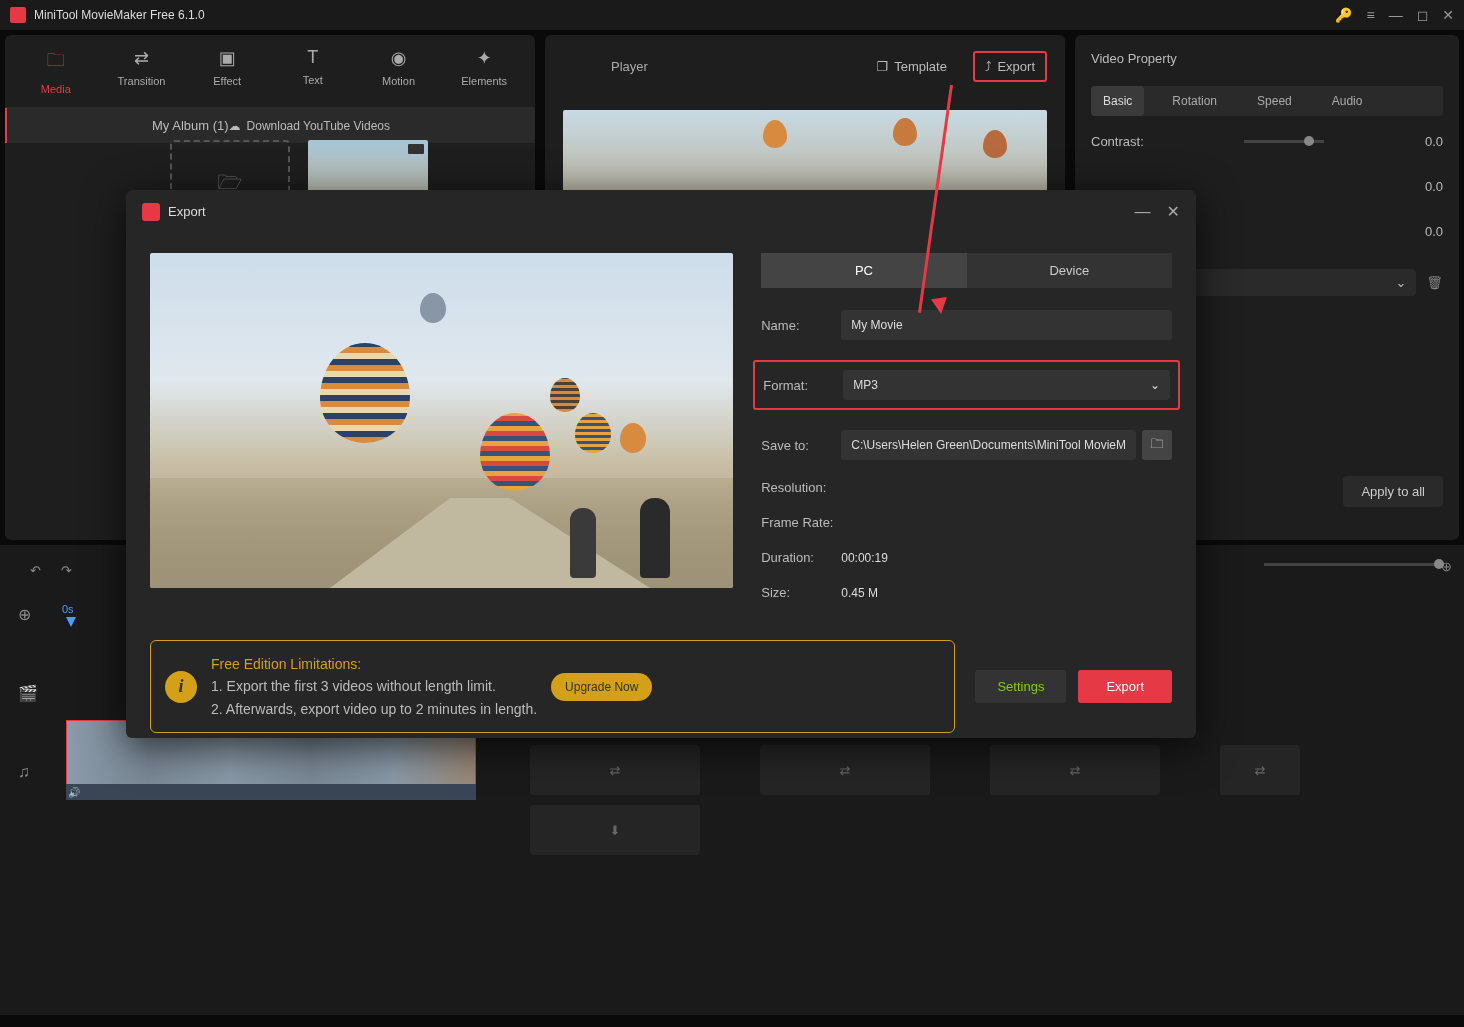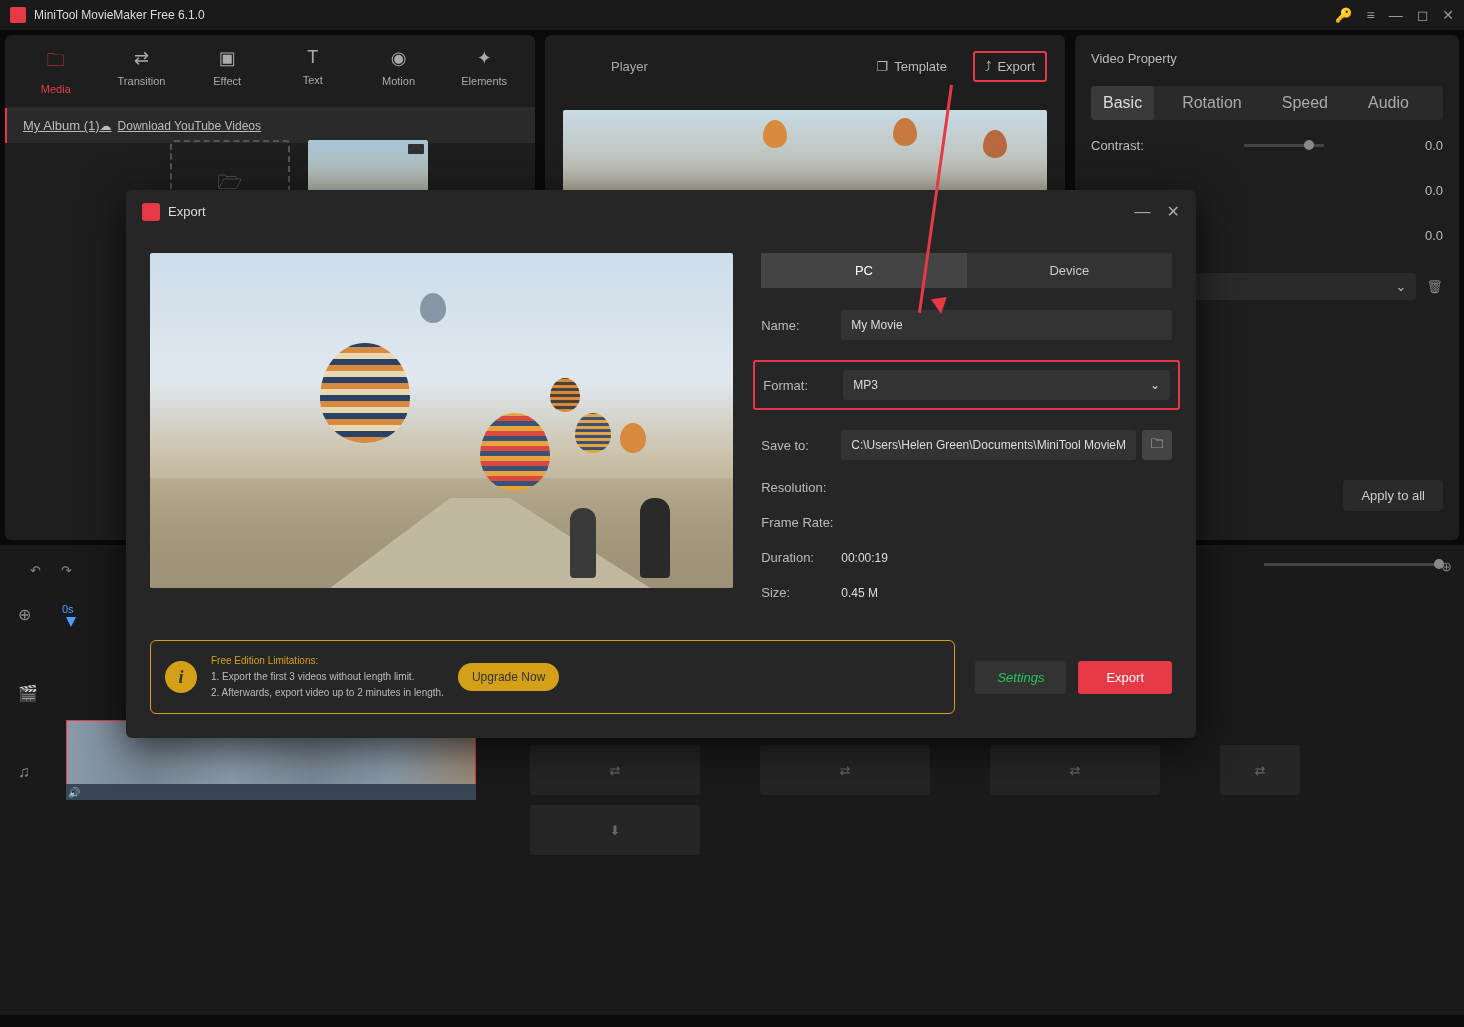--- a/index.html
+++ b/index.html
@@ -11,42 +11,42 @@
 .titlebar-controls span { color: #999; cursor: pointer; font-size: 14px; }
 .key-icon { color: #d4a017 !important; }
 
 .main-area { display: flex; height: 515px; }
 .left-panel { width: 530px; background: #1e1e1e; border-radius: 6px; margin: 5px; }
 .toolbar { display: flex; padding: 12px 8px; border-bottom: 1px solid #2a2a2a; }
 .toolbar-item { flex: 1; text-align: center; color: #aaa; font-size: 11px; cursor: pointer; }
 .toolbar-item.active { color: #e63946; }
 .toolbar-item.active .tb-icon { color: #e63946; }
 .tb-icon { display: block; font-size: 18px; margin-bottom: 6px; color: #aaa; }
-.album-row { display: flex; justify-content: flex-start; align-items: center; padding: 10px 16px; background: #2a2a2a; text-decoration: underline; }
+.album-row { display: flex; justify-content: center; align-items: center; padding: 10px 16px; background: #2a2a2a; }
 .album-row.active { border-left: 2px solid #e63946; }
 .dl-link { color: #bbb; font-size: 12px; display: flex; align-items: center; gap: 6px; }
 .sidebar-list { padding: 6px 0; }
 .sidebar-item { padding: 8px 16px; color: #aaa; font-size: 12px; cursor: pointer; }
 .thumb-area { position: absolute; left: 170px; top: 140px; display: flex; gap: 18px; }
 .thumb-dashed { width: 120px; height: 90px; border: 2px dashed #555; border-radius: 4px; display: flex; align-items: center; justify-content: center; color: #777; font-size: 20px; }
 .thumb-img { width: 120px; height: 90px; background: linear-gradient(180deg, #a8c5d6 0%, #c9b896 100%); border-radius: 2px; position: relative; }
 .thumb-img::after { content: ""; position: absolute; top: 4px; right: 4px; width: 16px; height: 10px; background: #333; border-radius: 1px; }
 
 .center-panel { width: 520px; background: #1e1e1e; border-radius: 6px; margin: 5px; }
 .center-header { display: flex; align-items: center; padding: 16px 18px; }
 .center-title { flex: 1; color: #aaa; margin-left: 48px; }
 .template-btn, .export-btn { display: flex; align-items: center; gap: 6px; color: #bbb; margin-left: 16px; cursor: pointer; padding: 6px 10px; }
 .export-btn { border: 2px solid #e63946; border-radius: 3px; }
 .preview-area { margin: 12px 18px; height: 120px; background: linear-gradient(180deg, #c8dae4 0%, #b5a688 100%); border-radius: 2px; position: relative; }
 .balloon-dot { position: absolute; width: 24px; height: 28px; border-radius: 50% 50% 50% 50% / 60% 60% 40% 40%; }
 
 .right-panel { flex: 1; background: #1e1e1e; border-radius: 6px; margin: 5px; padding: 16px; }
 .rp-title { color: #bbb; margin-bottom: 20px; }
 .rp-tabs { display: flex; gap: 16px; margin-bottom: 18px; background: #2a2a2a; border-radius: 4px; padding: 0; }
-.rp-tab { padding: 8px 12px; color: #aaa; font-size: 16px; cursor: pointer; }
+.rp-tab { padding: 8px 12px; color: #aaa; font-size: 12px; cursor: pointer; }
 .rp-tab.active { background: #3a3a3a; border-radius: 4px; color: #ddd; }
 .rp-row { display: flex; justify-content: space-between; align-items: center; margin-bottom: 30px; }
 .rp-slider { width: 80px; height: 3px; background: #444; position: relative; }
 .rp-slider::after { content: ""; position: absolute; right: 10px; top: -4px; width: 10px; height: 10px; background: #888; border-radius: 50%; }
 .rp-row2 { display: flex; align-items: center; gap: 10px; margin-top: 10px; }
 .rp-select { flex: 1; background: #2a2a2a; border-radius: 4px; padding: 6px 10px; display: flex; justify-content: space-between; }
 .apply-btn { float: right; margin-top: 180px; background: #2a2a2a; color: #ccc; padding: 8px 18px; border-radius: 4px; cursor: pointer; }
 
 .bottom-area { background: #1a1a1a; height: 470px; padding: 10px; position: relative; }
 .undo-bar { display: flex; gap: 20px; padding: 8px 20px; }
@@ -76,25 +76,25 @@
 .form-row { display: flex; align-items: center; margin-bottom: 20px; }
 .form-label { width: 80px; color: #bbb; font-size: 13px; }
 .form-input { flex: 1; background: #333; border-radius: 3px; padding: 8px 10px; color: #ddd; font-size: 12px; }
 .form-row.highlighted { border: 2px solid #e63946; border-radius: 3px; padding: 8px; margin-left: -8px; margin-right: -8px; }
 .form-select { flex: 1; background: #333; border-radius: 3px; padding: 8px 10px; color: #ddd; display: flex; justify-content: space-between; font-size: 12px; }
 .browse-btn { width: 30px; height: 30px; background: #444; border-radius: 3px; margin-left: 6px; display: flex; align-items: center; justify-content: center; color: #ddd; }
 .form-value { color: #ddd; font-size: 12px; }
 .modal-footer { display: flex; padding: 0 24px 20px; gap: 20px; align-items: center; }
 .warning-box { flex: 1; border: 1px solid #d4a017; border-radius: 6px; padding: 12px 14px; display: flex; gap: 14px; align-items: center; }
 .warn-icon { width: 32px; height: 32px; background: #d4a017; border-radius: 50%; color: #333; display: flex; align-items: center; justify-content: center; font-weight: bold; font-size: 18px; font-family: Georgia, serif; font-style: italic; }
-.warn-text { font-size: 10px; color: #d4a017; line-height: 1.6; }
+.warn-text { font-size: 14px; color: #d4a017; line-height: 1.6; }
 .warn-text .sub { color: #bbb; }
 .upgrade-btn { background: #d4a017; color: #333; padding: 7px 14px; border-radius: 14px; font-size: 12px; cursor: pointer; }
 .footer-btns { display: flex; gap: 12px; }
-.settings-btn { background: #333; color: #22c55e; padding: 9px 22px; border-radius: 3px; cursor: pointer; font-style: italic; }
+.settings-btn { background: #333; color: #84cc16; padding: 9px 22px; border-radius: 3px; cursor: pointer; }
 .export-action { background: #e63946; color: #fff; padding: 9px 28px; border-radius: 3px; cursor: pointer; }
 
 
 .arrow-line { position: absolute; left: 950px; top: 85px; width: 3px; height: 230px; background: #e63946; transform: rotate(8deg); transform-origin: top; z-index: 200; }
 .arrow-head { position: absolute; left: 932px; top: 298px; width: 0; height: 0; border-left: 8px solid transparent; border-right: 8px solid transparent; border-top: 16px solid #e63946; transform: rotate(-8deg); z-index: 201; }
 
 
 .mb { position: absolute; border-radius: 50% 50% 50% 50% / 55% 55% 45% 45%; }
 .mb1 { left: 170px; top: 90px; width: 90px; height: 100px; background: repeating-linear-gradient(0deg, #d88a3e 0 6px, #2a4266 6px 12px, #e8d8b0 12px 18px); }
 .mb2 { left: 330px; top: 160px; width: 70px; height: 78px; background: repeating-linear-gradient(0deg, #e8a23e 0 5px, #3a5276 5px 10px, #d84a3e 10px 15px); }

